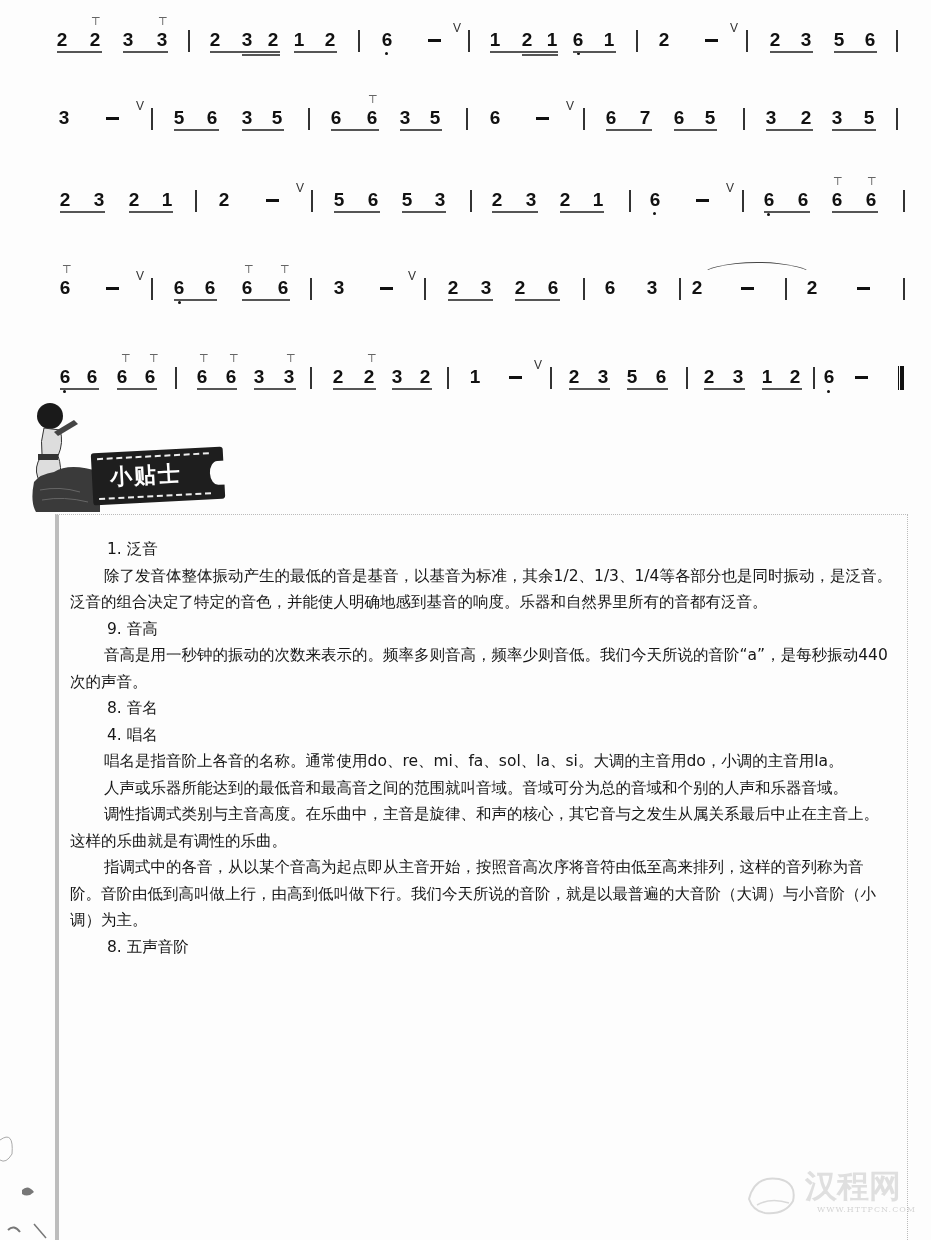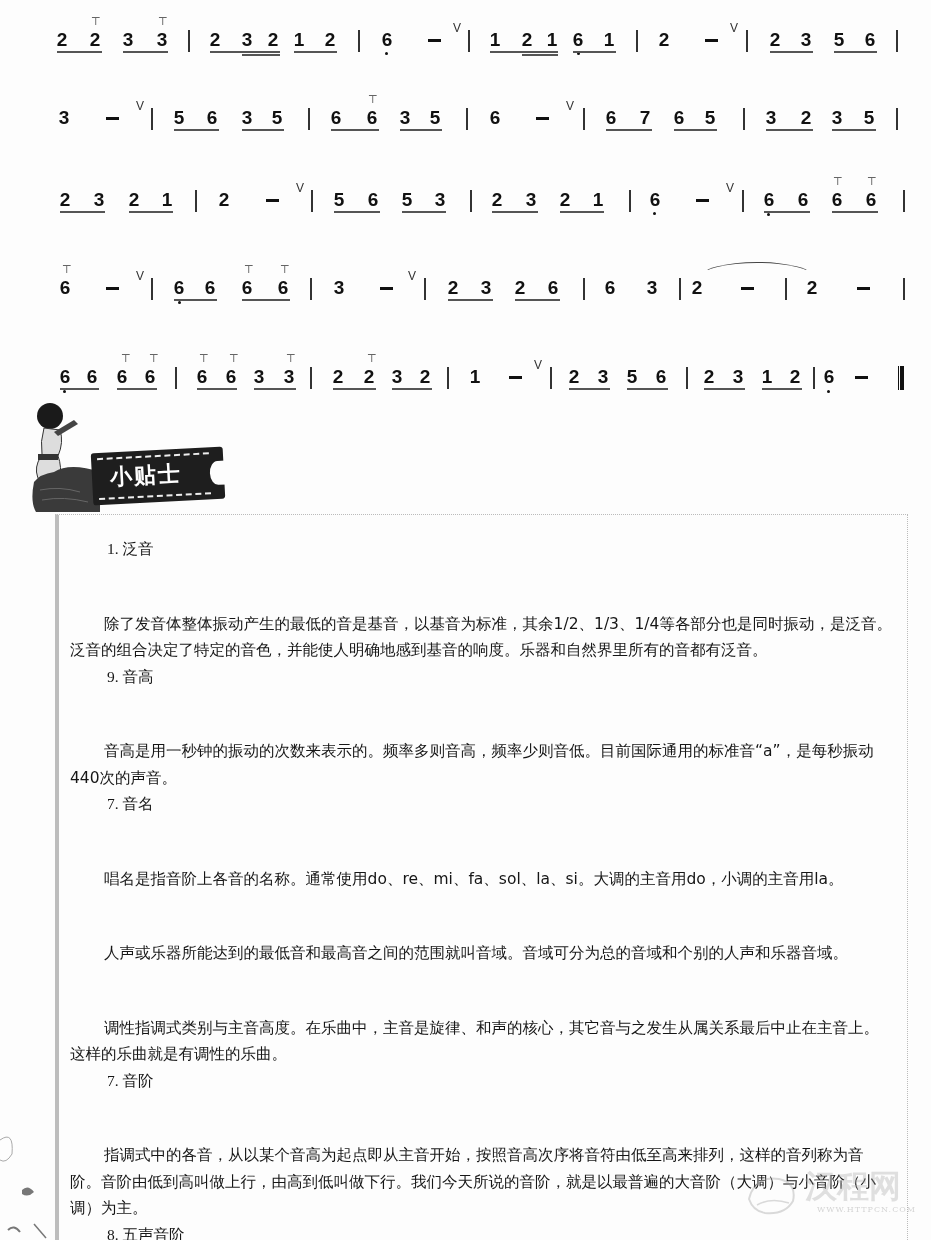--- a/index.html
+++ b/index.html
@@ -37,22 +37,22 @@
   .badge .notch { position:absolute; right:-2px; top:14px; width:16px; height:24px; background:#fdfdfd; border-radius:50% 0 0 50%; }
 
   
   .box {
     position:absolute; left:55px; top:514px; width:853px; height:740px;
     border-left:4px solid #bdbdbd; border-top:1px dotted #bbb; border-right:1px dotted #bbb;
     box-sizing:border-box;
   }
   .content { position:absolute; left:70px; top:536px; width:822px; font-size:15.5px; line-height:26.5px; }
   .content p { margin:0; }
-  .content .indent { text-indent:2.2em;margin-top:48px; }
-  .content .heading { padding-left:37px;font-family:Liberation Serif, serif; }
+  .content .indent { text-indent:2.2em; }
+  .content .heading { padding-left:37px; }
   .deco { position:absolute; left:0; top:1120px; width:55px; height:120px; }
   .watermark { position:absolute; left:745px; top:1165px; width:180px; height:60px; opacity:0.35; }
   .watermark .wm-text { position:absolute; left:60px; top:0; font-size:32px; color:#aaa; font-weight:bold; }
   .watermark .wm-url { position:absolute; left:72px; top:40px; font-size:8px; color:#888; letter-spacing:1px; font-family:"DejaVu Serif", serif; }
 </style>
 </head>
 <body>
 
 <div class="score">
 
@@ -300,31 +300,31 @@
   <div class="notch"></div>
 </div>
 
 <div class="box"></div>
 <div class="content">
 
   <p class="heading">1. 泛音</p>
   <p class="indent">除了发音体整体振动产生的最低的音是基音，以基音为标准，其余1/2、1/3、1/4等各部分也是同时振动，是泛音。泛音的组合决定了特定的音色，并能使人明确地感到基音的响度。乐器和自然界里所有的音都有泛音。</p>
 
   <p class="heading">9. 音高</p>
-  <p class="indent">音高是用一秒钟的振动的次数来表示的。频率多则音高，频率少则音低。目前国际通用的标准音“a”，是每秒振动440次的声音。</p>
-
-  <p class="heading">7. 音名</p>
-
+  <p class="indent">音高是用一秒钟的振动的次数来表示的。频率多则音高，频率少则音低。我们今天所说的音阶“a”，是每秒振动440次的声音。</p>
+
+  <p class="heading">8. 音名</p>
+
+  <p class="heading">4. 唱名</p>
   <p class="indent">唱名是指音阶上各音的名称。通常使用do、re、mi、fa、sol、la、si。大调的主音用do，小调的主音用la。</p>
 
   <p class="indent">人声或乐器所能达到的最低音和最高音之间的范围就叫音域。音域可分为总的音域和个别的人声和乐器音域。</p>
 
   <p class="indent">调性指调式类别与主音高度。在乐曲中，主音是旋律、和声的核心，其它音与之发生从属关系最后中止在主音上。这样的乐曲就是有调性的乐曲。</p>
 
-  <p class="heading">7. 音阶</p>
   <p class="indent">指调式中的各音，从以某个音高为起点即从主音开始，按照音高次序将音符由低至高来排列，这样的音列称为音阶。音阶由低到高叫做上行，由高到低叫做下行。我们今天所说的音阶，就是以最普遍的大音阶（大调）与小音阶（小调）为主。</p>
 
   <p class="heading">8. 五声音阶</p>
 </div>
 
 <svg class="deco" viewBox="0 0 55 120">
   <path d="M0 20 Q14 10 12 34 Q6 44 0 40" stroke="#aaa" fill="none" stroke-width="1"></path>
   <path d="M22 70 Q28 64 34 72 Q28 78 22 74" fill="#777"></path>
   <path d="M8 110 Q14 104 20 112" stroke="#777" fill="none" stroke-width="2"></path>
   <path d="M34 104 L46 118" stroke="#777" stroke-width="1.5"></path>

